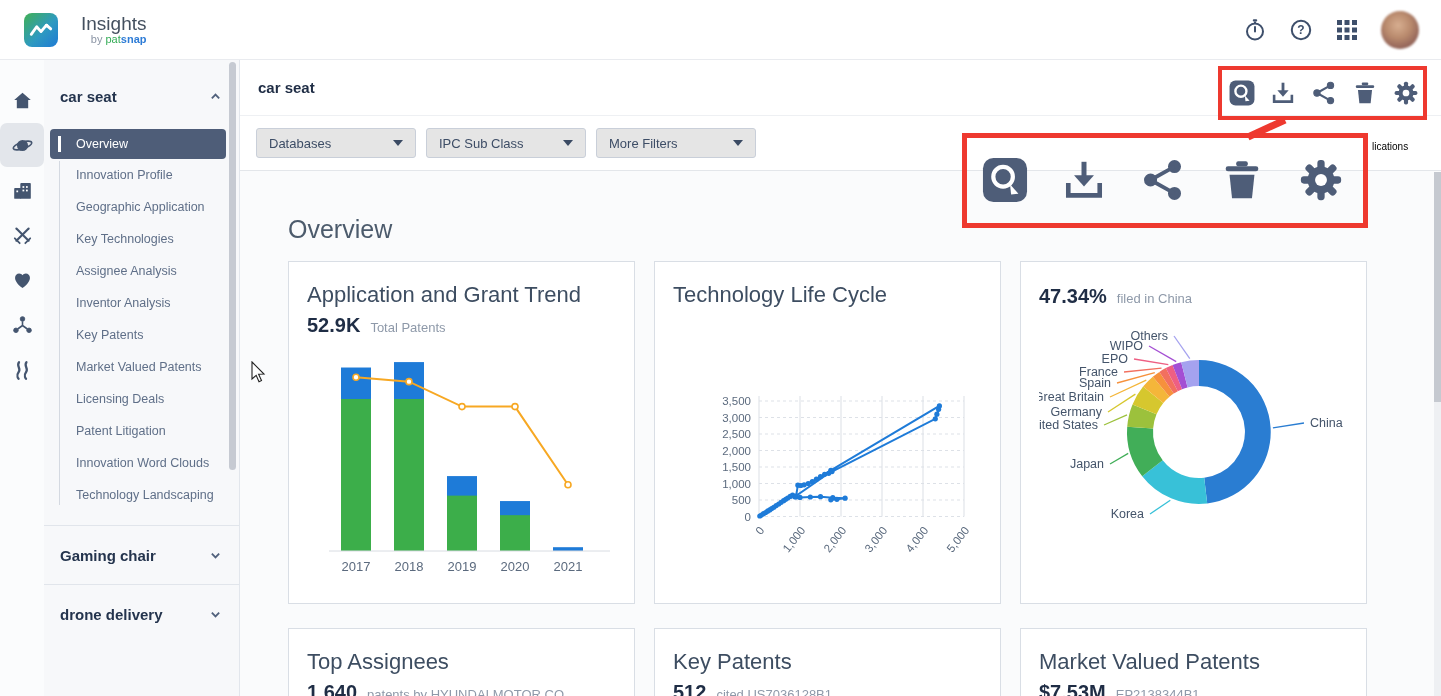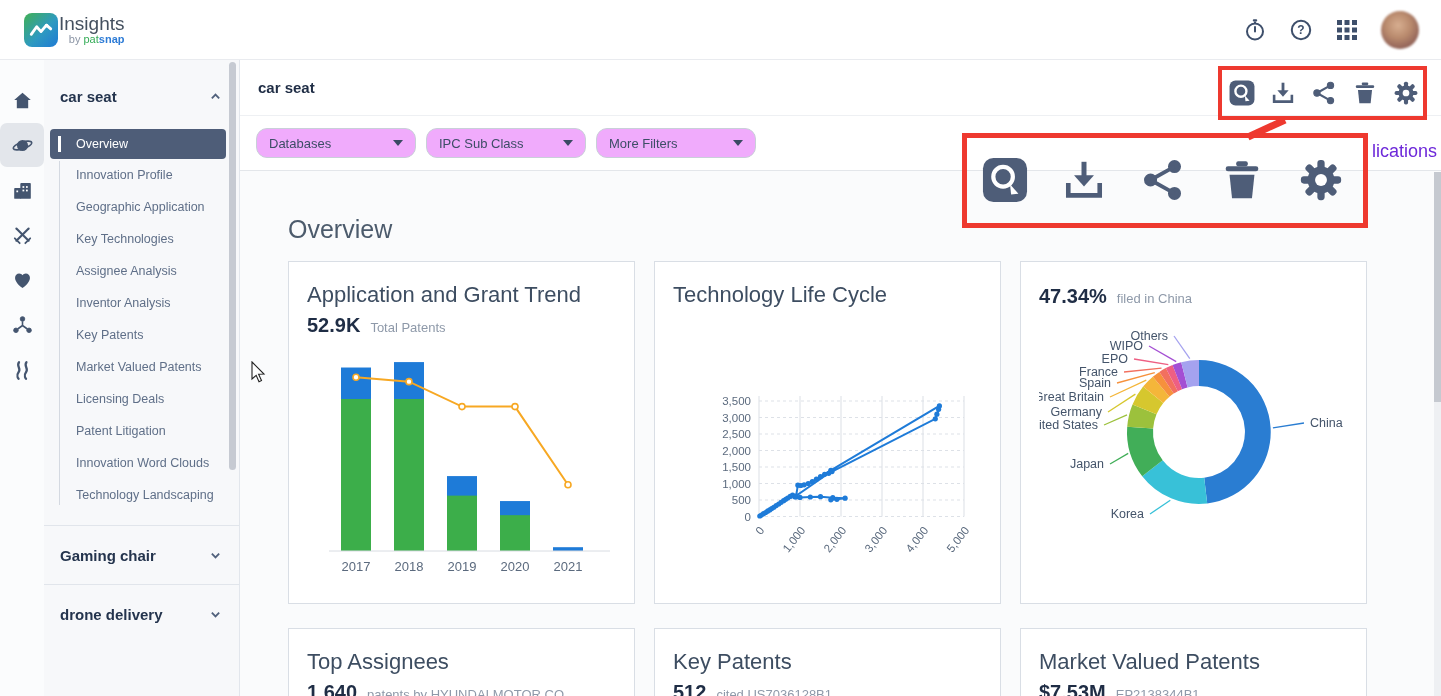--- a/index.html
+++ b/index.html
@@ -2,21 +2,21 @@
 <html><head>
 <meta charset="utf-8">
 <style>
   * { margin:0; padding:0; box-sizing:border-box; }
   html,body { width:1441px; height:696px; overflow:hidden; background:#fff;
     font-family:"Liberation Sans","DejaVu Sans",sans-serif; color:#33415c; }
 
   
   .topbar { height:60px; display:flex; align-items:center; justify-content:space-between;
     padding:0 22px 0 24px; border-bottom:1px solid #e9ebef; background:#fff; }
-  .brand { display:flex; align-items:center; gap:1px; }
+  .brand { display:flex; align-items:center; gap:23px; }
   .logo-mark { width:34px; height:34px; border-radius:8px;
     background:linear-gradient(135deg,#41b054 0%,#2e9ac0 55%,#1f7ad4 100%);
     display:flex; align-items:center; justify-content:center; }
   .brand-title { font-size:19px; color:#44505f; line-height:20px; }
   .brand-sub { font-size:11px; color:#8b95a5; text-align:right; line-height:11px; }
   .brand-sub .pat { color:#35ac57; font-weight:normal;text-align:right; }
   .brand-sub .snap { color:#2e7cd6; font-weight:bold; }
   .topbar-icons { display:flex; align-items:center; gap:22px; }
   .tb-icon { width:24px; height:24px; color:#3e4f6b; }
   .tb-icon svg { width:100%; height:100%; }
@@ -47,21 +47,21 @@
     padding:21px 18px 20px 16px; font-size:15px; font-weight:bold; color:#24344d; }
   .side-scroll { position:absolute; right:3px; top:2px; width:7px; height:408px; background:#c6cad2; border-radius:4px; }
 
   
   .main { flex:1; position:relative; background:#fff; }
   .main-titlebar { height:56px; display:flex; align-items:center; padding-left:18px;
     border-bottom:1px solid #eef0f3; }
   .main-title { font-size:15px; font-weight:bold; color:#1f2d45; }
   .filter-row { height:55px; display:flex; align-items:center; gap:10px; padding-left:16px;
     border-bottom:1px solid #e3e6ea; }
-  .dropdown { height:30px; min-width:160px; border:1px solid #c9cfd9; border-radius:11px; background:#f0abfc;
+  .dropdown { height:30px; min-width:160px; border:1px solid #c9cfd9; border-radius:3px; background:#e5e5e5;
     display:flex; align-items:center; justify-content:space-between; padding:0 12px; font-size:13px; color:#3d4d66; cursor:pointer; }
   .caret { width:0; height:0; border-left:5px solid transparent; border-right:5px solid transparent;
     border-top:6px solid #3a4a63; margin-left:26px; }
   .content { height:525px; background:#fafbfc; padding:44px 0 0 48px; overflow:hidden; }
   .section-title { font-size:25px; color:#4c5b6c; margin-bottom:17px; }
   .cards { display:flex; gap:19px; }
   .cards.row2 { margin-top:24px; }
   .card { width:347px; height:343px; background:#fff; border:1px solid #d9dee5; padding:18px; overflow:hidden; }
   .card.short { height:160px; }
   .card-title { font-size:22px; color:#3d4d61; line-height:29px; }
@@ -79,21 +79,21 @@
   .anno-small { left:1218px; top:66px; width:209px; height:54px; border-width:4px; }
   .anno-big   { left:962px; top:133px; width:406px; height:95px; border-width:5px; }
   .anno-tail  { position:absolute; left:1230px; top:112px; z-index:39; pointer-events:none; }
   .toolbar-row { position:absolute; display:flex; z-index:41; }
   .toolbar-row.small { left:1229px; top:80px; gap:15px; }
   .toolbar-row.small .ticon { width:26px; height:26px; }
   .toolbar-row.big { left:982px; top:157px; gap:33px; }
   .toolbar-row.big .ticon { width:46px; height:46px; }
   .ticon { color:#4e5d78; cursor:pointer; }
   .ticon svg { width:100%; height:100%; }
-  .partial-text { position:absolute; left:1372px; top:141px; font-size:18px; color:#6d28d9; z-index:38; }
+  .partial-text { position:absolute; left:1372px; top:141px; font-size:10px; color:#000000; z-index:38; }
 
   .cursor { position:absolute; left:250px; top:361px; z-index:60; pointer-events:none; }
 </style>
 </head>
 <body>
 
 <div class="topbar">
   <div class="brand">
     <div class="logo-mark">
       <svg viewBox="0 0 24 24" width="26" height="26">

